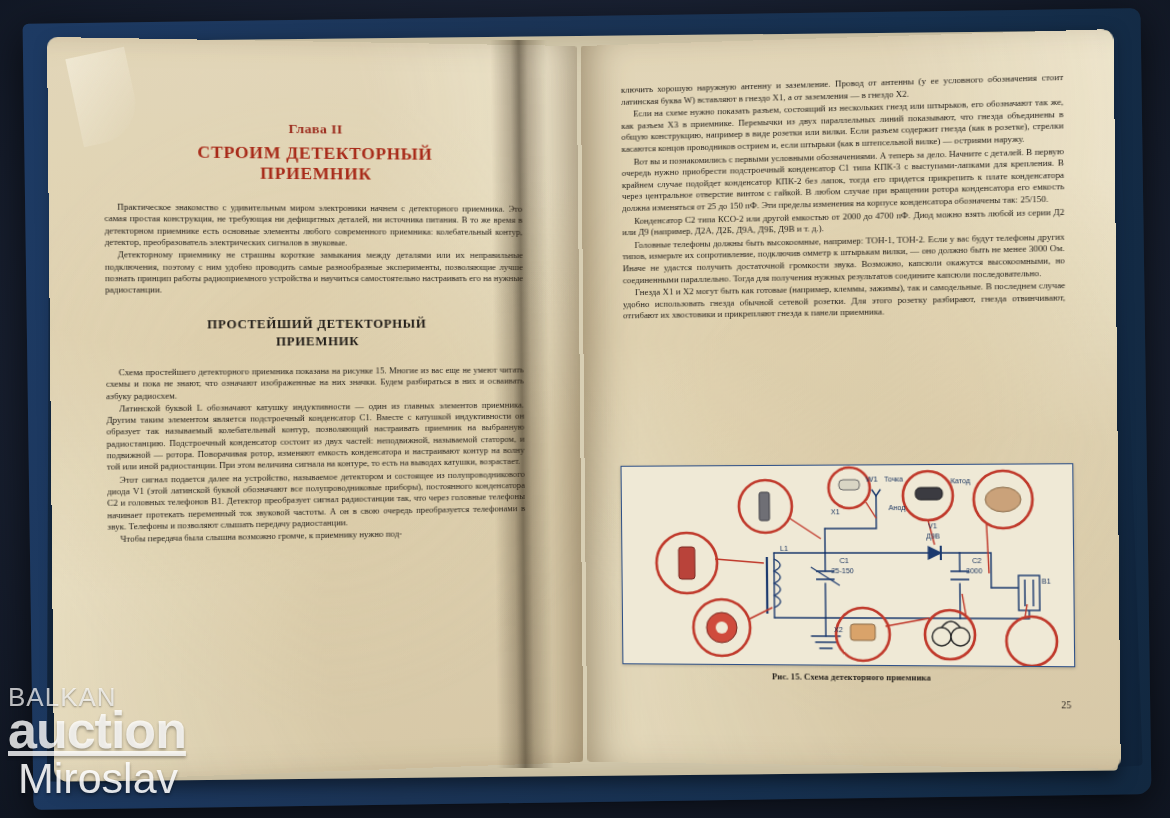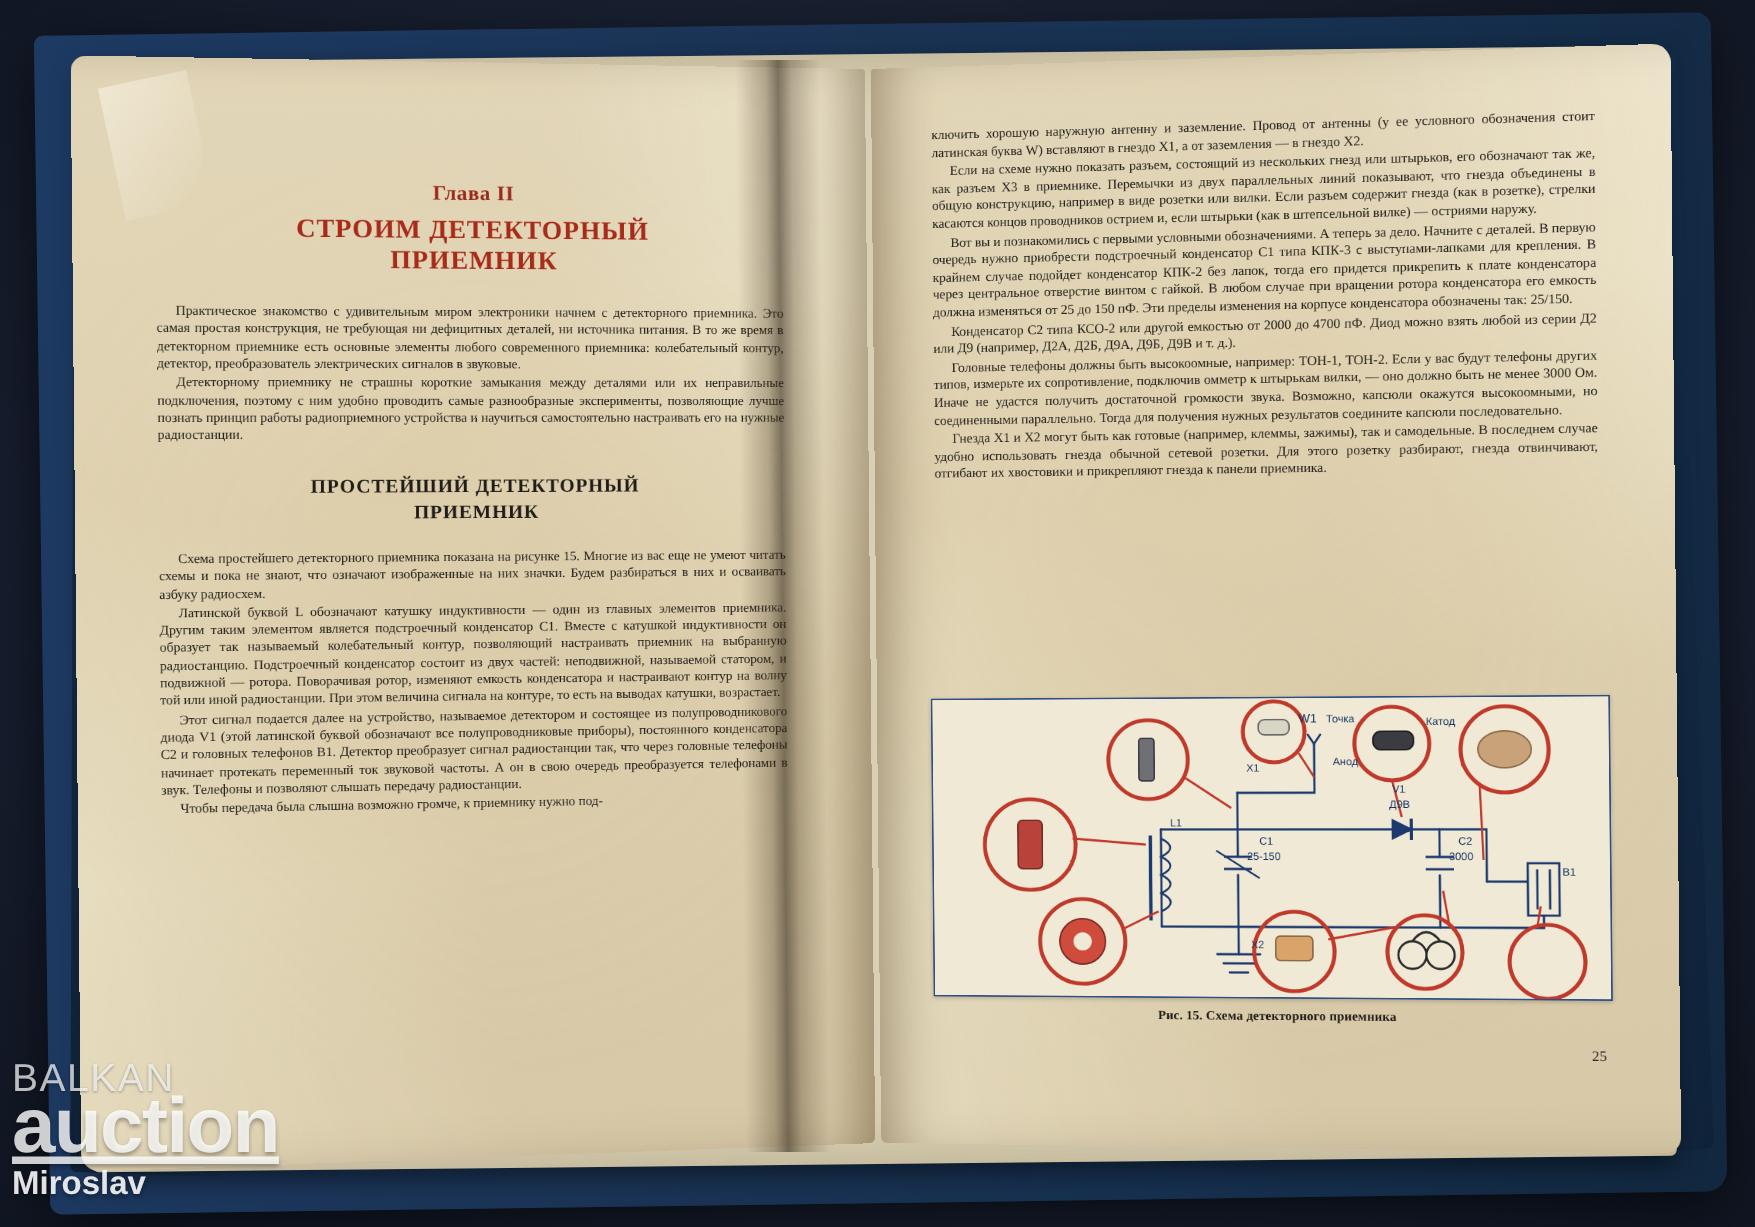--- a/index.html
+++ b/index.html
@@ -257,26 +257,27 @@
     font-size: 52px;
     letter-spacing: -1px;
     color: rgba(255,255,255,.80);
     text-shadow: 0 2px 3px rgba(0,0,0,.3);
     line-height: .95;
     margin-top: -4px;
     text-decoration: underline;
   }
   .wm-miroslav {
     font-family: "Liberation Sans", sans-serif;
-    font-weight: bold;
-    font-size: 22px;
+    font-weight: normal;
+    font-size: 43px;
     color: rgba(255,255,255,.88);
     text-shadow: 0 2px 3px rgba(0,0,0,.35);
     line-height: 1;
     margin-top: 2px;
+    margin-left: 10px;
   }
 
   .fig-label { font-family: "Liberation Sans", sans-serif; font-size: 8px; fill: #17325e; }
   .fig-label.sm { font-size: 7px; }
 </style>
 </head>
 <body>
 
 <div id="stage">
   <div class="backdrop"></div>

